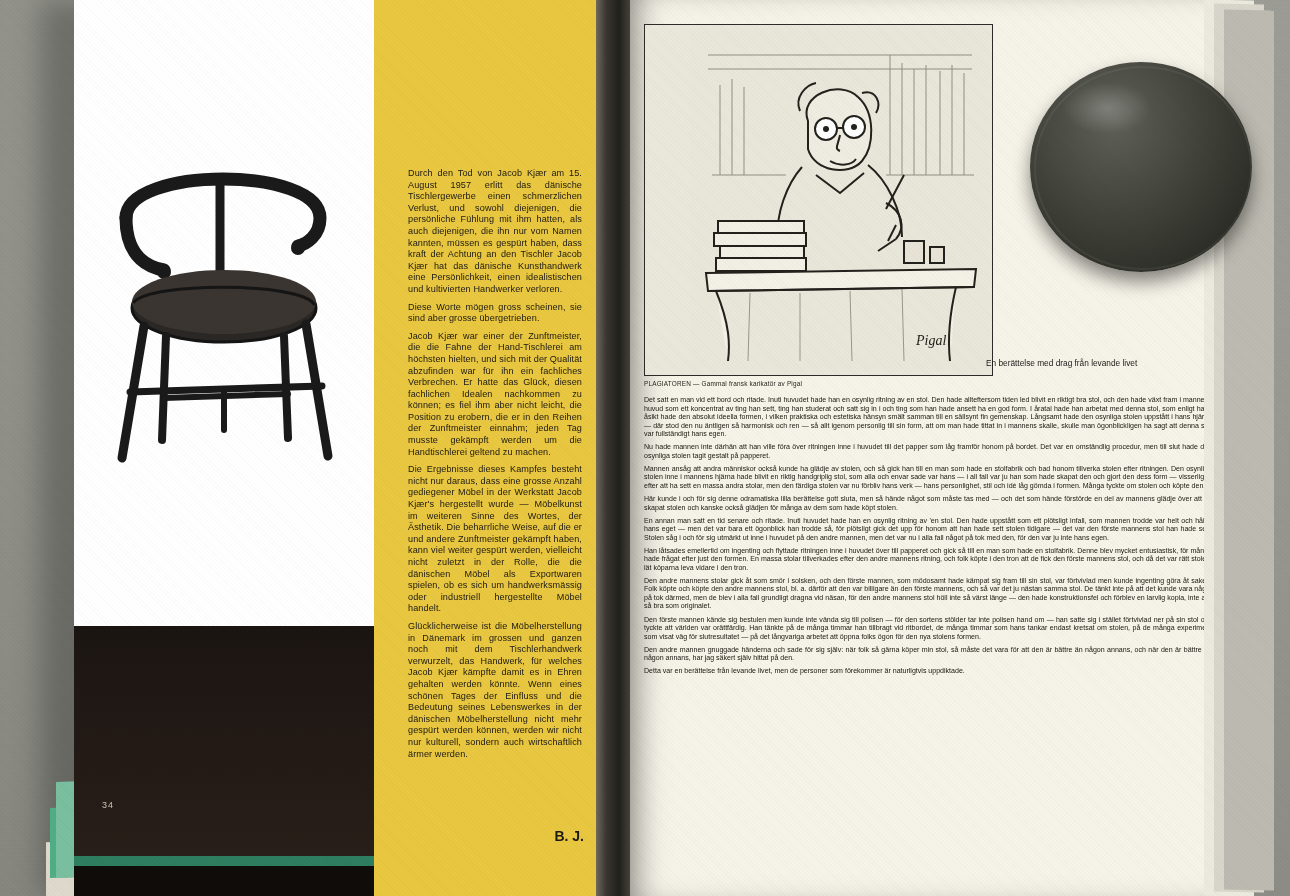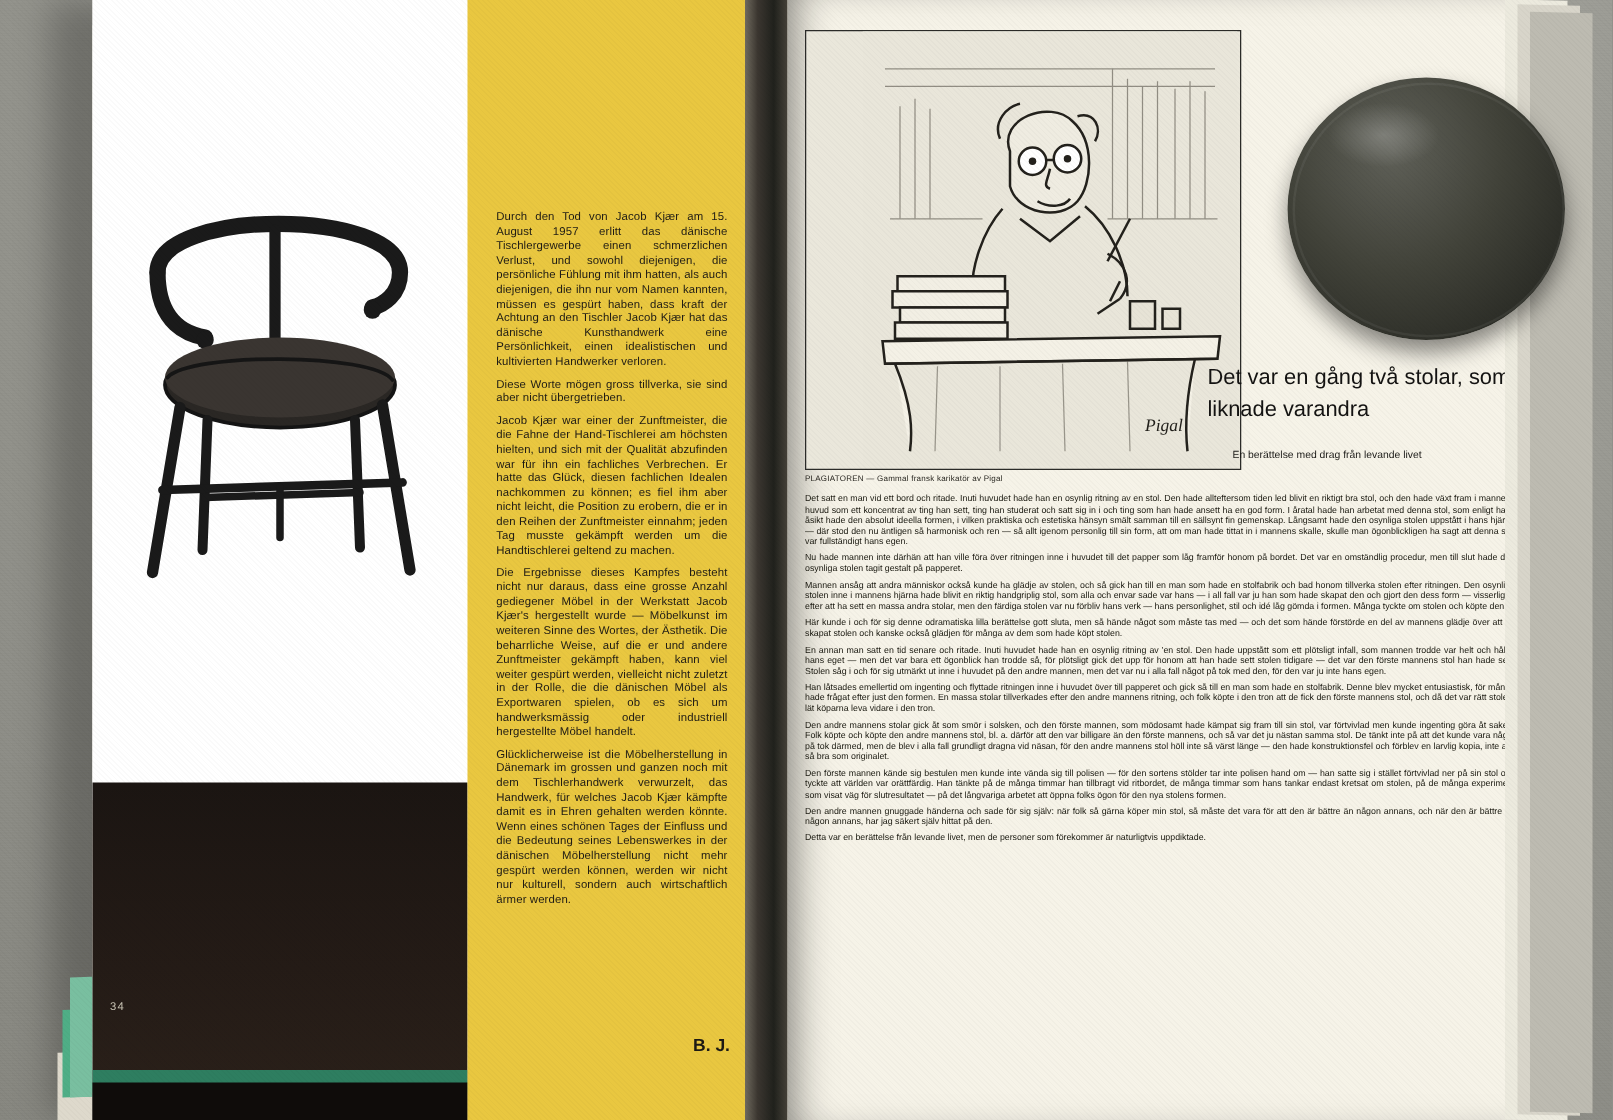--- a/index.html
+++ b/index.html
@@ -46,21 +46,21 @@
   .photo-dark-green{position:absolute;left:0;top:856px;width:300px;height:18px;background:#2f8f6d;opacity:.85;}
 
   
   .chair{position:absolute;left:18px;top:140px;width:270px;height:330px;}
   .chair svg{display:block;}
 
   
   .yellow{position:absolute;left:300px;top:0;width:230px;height:896px;background:#e9c740;}
   .yellow .col-text{position:absolute;left:22px;top:168px;width:186px;color:#1d1a14;
     font-size:9.1px;line-height:11.6px;text-align:justify;letter-spacing:.1px;}
-  .yellow .col-text p{margin:0 0 6px 1px;}
+  .yellow .col-text p{margin:0 0 6px 12px;}
   .sig-bj{position:absolute;right:20px;bottom:52px;font-size:14px;font-weight:bold;color:#1d1a14;}
 
   
   .gutter{position:absolute;left:596px;top:0;width:46px;height:896px;
     background:linear-gradient(90deg,#6f6a5e 0%,#3b3630 22%,#20211c 50%,#4b463d 78%,#8d8878 100%);}
 
   
   .page-right{position:absolute;left:630px;top:0px;width:600px;height:896px;background:#f6f3e8;
     box-shadow:inset 22px 0 32px -18px rgba(0,0,0,.5);}
   .illus-box{position:absolute;left:14px;top:24px;width:302px;height:350px;background:#ecE9dd;
@@ -77,21 +77,21 @@
   
   .lid{position:absolute;left:1030px;top:62px;width:222px;height:210px;border-radius:50%;
     background:radial-gradient(ellipse at 38% 28%, #5f6058 0%, #414239 45%, #2c2d27 78%, #1d1e19 100%);
     box-shadow:0 10px 18px rgba(0,0,0,.45);}
   .lid-rim{position:absolute;left:1034px;top:66px;width:214px;height:200px;border-radius:50%;
     border:2px solid rgba(255,255,255,.06);}
   .lid-hl{position:absolute;left:1062px;top:82px;width:90px;height:52px;border-radius:50%;
     background:radial-gradient(ellipse at 50% 50%, rgba(255,255,255,.22) 0%, rgba(255,255,255,0) 70%);}
 
   
-  .folio{position:absolute;left:14px;top:800px;color:#c9c4b4;font-size:9px;letter-spacing:1px;}
+  .folio{position:absolute;left:28px;top:800px;color:#c9c4b4;font-size:9px;letter-spacing:1px;}
 
   
   .grain{position:absolute;inset:0;pointer-events:none;opacity:.08;
     background-image:repeating-linear-gradient(45deg,rgba(0,0,0,.25) 0 1px,rgba(255,255,255,0) 1px 3px);}
 </style>
 </head>
 <body>
 
 <div id="scene">
 
@@ -141,21 +141,21 @@
     </div>
 
     <div class="photo-dark"></div>
     <div class="photo-dark-green"></div>
     <div class="photo-dark-strip"></div>
     <div class="folio">34</div>
 
     <div class="yellow">
       <div class="col-text">
         <p>Durch den Tod von Jacob Kjær am 15. August 1957 erlitt das dänische Tischlergewerbe einen schmerzlichen Verlust, und sowohl diejenigen, die persönliche Fühlung mit ihm hatten, als auch diejenigen, die ihn nur vom Namen kannten, müssen es gespürt haben, dass kraft der Achtung an den Tischler Jacob Kjær hat das dänische Kunsthandwerk eine Persönlichkeit, einen idealistischen und kultivierten Handwerker verloren.</p>
-        <p>Diese Worte mögen gross tillverka, sie sind aber nicht übergetrieben.</p>
+        <p>Diese Worte mögen gross scheinen, sie sind aber grosse übergetrieben.</p>
         <p>Jacob Kjær war einer der Zunftmeister, die die Fahne der Hand-Tischlerei am höchsten hielten, und sich mit der Qualität abzufinden war für ihn ein fachliches Verbrechen. Er hatte das Glück, diesen fachlichen Idealen nachkommen zu können; es fiel ihm aber nicht leicht, die Position zu erobern, die er in den Reihen der Zunftmeister einnahm; jeden Tag musste gekämpft werden um die Handtischlerei geltend zu machen.</p>
         <p>Die Ergebnisse dieses Kampfes besteht nicht nur daraus, dass eine grosse Anzahl gediegener Möbel in der Werkstatt Jacob Kjær's hergestellt wurde — Möbelkunst im weiteren Sinne des Wortes, der Ästhetik. Die beharrliche Weise, auf die er und andere Zunftmeister gekämpft haben, kann viel weiter gespürt werden, vielleicht nicht zuletzt in der Rolle, die die dänischen Möbel als Exportwaren spielen, ob es sich um handwerksmässig oder industriell hergestellte Möbel handelt.</p>
         <p>Glücklicherweise ist die Möbelherstellung in Dänemark im grossen und ganzen noch mit dem Tischlerhandwerk verwurzelt, das Handwerk, für welches Jacob Kjær kämpfte damit es in Ehren gehalten werden könnte. Wenn eines schönen Tages der Einfluss und die Bedeutung seines Lebenswerkes in der dänischen Möbelherstellung nicht mehr gespürt werden können, werden wir nicht nur kulturell, sondern auch wirtschaftlich ärmer werden.</p>
       </div>
       <div class="sig-bj">B. J.</div>
     </div>
   </div>
 
   <div class="gutter"></div>
 
@@ -230,21 +230,20 @@
           <line x1="110" y1="268" x2="110" y2="336"></line>
           <line x1="160" y1="266" x2="162" y2="336"></line>
           <line x1="212" y1="264" x2="214" y2="336"></line>
         </g>
         <text x="226" y="320" font-family="Liberation Serif, serif" font-size="14" font-style="italic" fill="#23211c">Pigal</text>
       </svg>
     </div>
 
     <div class="illus-cap">PLAGIATOREN  —  Gammal fransk karikatör av Pigal</div>
 
-    <div class="headline">Det var en gång två stolar, som liknade varandra</div>
     <div class="subhead">En berättelse med drag från levande livet</div>
 
     <div class="body-col">
       <p>Det satt en man vid ett bord och ritade. Inuti huvudet hade han en osynlig ritning av en stol. Den hade alltefter­som tiden led blivit en riktigt bra stol, och den hade växt fram i mannens huvud som ett koncentrat av ting han sett, ting han studerat och satt sig in i och ting som han hade ansett ha en god form. I åratal hade han arbetat med denna stol, som enligt hans åsikt hade den absolut ideella formen, i vilken praktiska och estetiska hänsyn smält samman till en sällsynt fin gemenskap. Långsamt hade den osynliga stolen uppstått i hans hjärna — där stod den nu äntligen så harmonisk och ren — så allt igenom personlig till sin form, att om man hade tittat in i mannens skalle, skulle man ögonblickligen ha sagt att denna stol var fullständigt hans egen.</p>
       <p>Nu hade mannen inte därhän att han ville föra över ritningen inne i huvudet till det papper som låg framför honom på bordet. Det var en omständlig procedur, men till slut hade den osynliga stolen tagit gestalt på papperet.</p>
       <p>Mannen ansåg att andra människor också kunde ha glädje av stolen, och så gick han till en man som hade en stolfabrik och bad honom tillverka stolen efter ritningen. Den osynliga stolen inne i mannens hjärna hade blivit en riktig handgriplig stol, som allа och envar sade var hans — i all fall var ju han som hade skapat den och gjort den dess form — visserligen efter att ha sett en massa andra stolar, men den färdiga stolen var nu förbliv hans verk — hans personlighet, stil och idé låg gömda i formen. Många tyckte om stolen och köpte den.</p>
       <p>Här kunde i och för sig denne odramatiska lilla berättelse gott sluta, men så hände något som måste tas med — och det som hände förstörde en del av mannens glädje över att ha skapat stolen och kanske också glädjen för många av dem som hade köpt stolen.</p>
       <p>En annan man satt en tid senare och ritade. Inuti huvudet hade han en osynlig ritning av 'en stol. Den hade uppstått som ett plötsligt infall, som mannen  trodde var helt och hållet hans eget — men det var bara ett ögonblick han trodde så, för plötsligt gick det upp för honom att han hade sett stolen tidigare — det var den förste mannens stol han hade sett. Stolen såg i och för sig utmärkt ut inne i huvudet på den andre mannen, men det var nu i alla fall något på tok med den, för den var ju inte hans egen.</p>
       <p>Han låtsades emellertid om ingenting och flyttade ritningen inne i huvudet över till papperet och gick så till en man som hade en stolfabrik. Denne blev mycket entusiastisk, för många hade frågat efter just den formen. En massa stolar tillverkades efter den andre mannens ritning, och folk köpte i den tron att de fick den förste mannens stol, och då det var rätt stolen, lät köparna leva vidare i den tron.</p>
       <p>Den andre mannens stolar gick åt som smör i solsken, och den förste mannen, som mödosamt hade kämpat sig fram till sin stol, var förtvivlad men kunde ingenting göra åt saken. Folk köpte och köpte den andre mannens stol, bl. a. därför att den var billigare än den förste mannens, och så var det ju nästan samma stol. De tänkt inte på att det kunde vara något på tok därmed, men de blev i alla fall grundligt dragna vid näsan, för den andre mannens stol höll inte så värst länge — den hade konstruktionsfel och förblev en larvlig kopia, inte alls så bra som originalet.</p>

